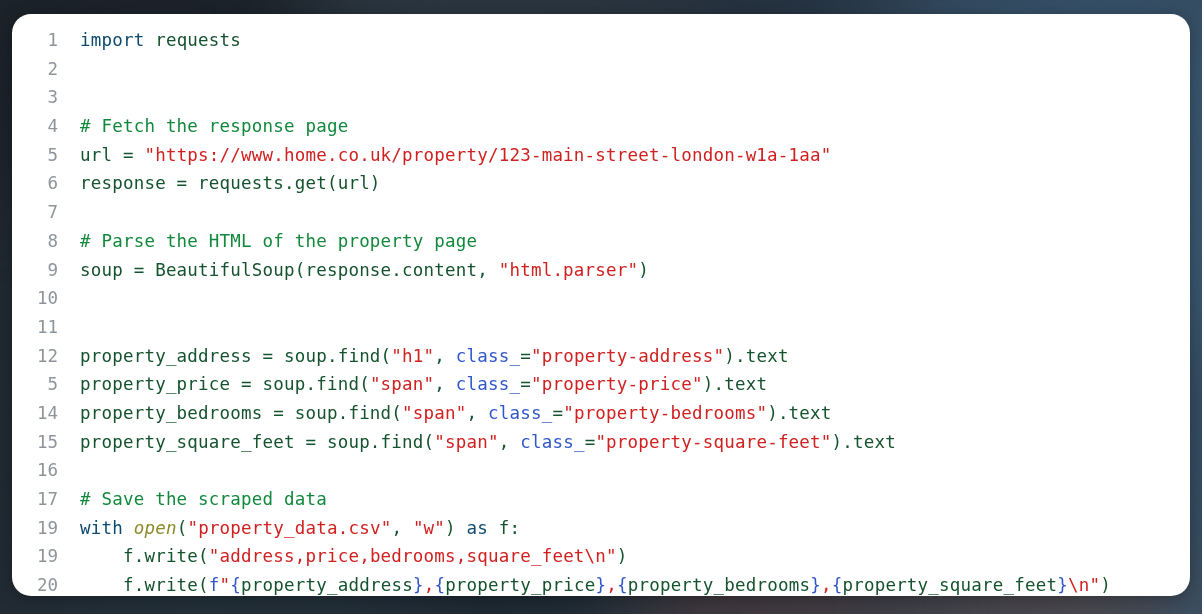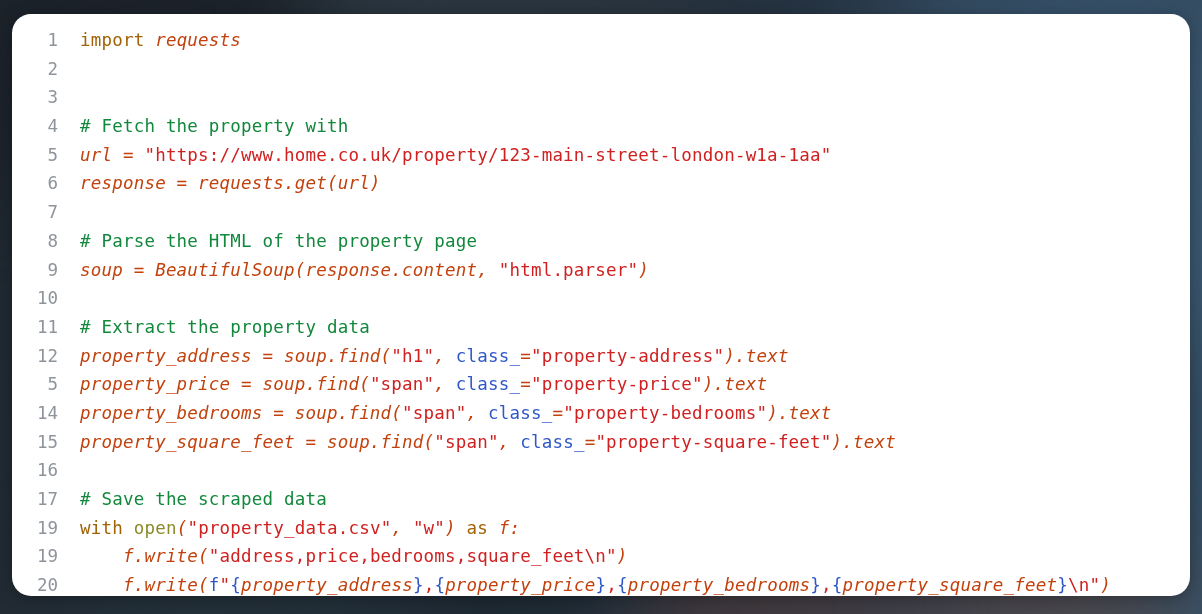--- a/index.html
+++ b/index.html
@@ -80,54 +80,54 @@
   }
 
   .lc {
     padding-left: 22px;
     font-size: 17.5px;
     color: #3a3a3a;
     letter-spacing: 0.2px;
   }
 
   
-  .t-kw   { color: #a16207; }   
+  .t-kw   { color: #0c4a6e; }   
   .t-str  { color: #d02020; }   
   .t-com  { color: #12883c; }   
   .t-kwarg{ color: #2f57c8; }   
-  .t-bi   { color: #8a8a2b; }   
-  .t-txt  { color: #c2410c; font-style: italic; }   
+  .t-bi   { color: #8a8a2b; font-style: italic; }   
+  .t-txt  { color: #14532d; }   
   .t-esc  { color: #d02020; }   
 </style>
 </head>
 <body>
 
 <div id="backdrop">
   <div class="blotch b1"></div>
   <div class="blotch b2"></div>
   <div class="blotch b3"></div>
   <div class="blotch b4"></div>
   <div class="blotch b5"></div>
   <div class="blotch b6"></div>
   <div class="blotch b7"></div>
 </div>
 
 <div id="code-card">
   <div id="code-lines">
       <div class="code-line"><span class="ln">1</span><span class="lc"><span class="t-kw">import</span><span class="t-txt"> requests</span></span></div>
       <div class="code-line"><span class="ln">2</span></div>
       <div class="code-line"><span class="ln">3</span><span class="lc">&nbsp;</span></div>
-      <div class="code-line"><span class="ln">4</span><span class="lc"><span class="t-com"># Fetch the property with</span></span></div>
+      <div class="code-line"><span class="ln">4</span><span class="lc"><span class="t-com"># Fetch the response page</span></span></div>
       <div class="code-line"><span class="ln">5</span><span class="lc"><span class="t-txt">url = </span><span class="t-str">"https://www.home.co.uk/property/123-main-street-london-w1a-1aa"</span></span></div>
       <div class="code-line"><span class="ln">6</span><span class="lc"><span class="t-txt">response = requests.get(url)</span></span></div>
       <div class="code-line"><span class="ln">7</span><span class="lc">&nbsp;</span></div>
       <div class="code-line"><span class="ln">8</span><span class="lc"><span class="t-com"># Parse the HTML of the property page</span></span></div>
       <div class="code-line"><span class="ln">9</span><span class="lc"><span class="t-txt">soup = BeautifulSoup(response.content, </span><span class="t-str">"html.parser"</span><span class="t-txt">)</span></span></div>
       <div class="code-line"><span class="ln">10</span><span class="lc">&nbsp;</span></div>
-      <div class="code-line"><span class="ln">11</span><span class="lc"><span class="t-com"># Extract the property data</span></span></div>
+      <div class="code-line"><span class="ln">11</span></div>
       <div class="code-line"><span class="ln">12</span><span class="lc"><span class="t-txt">property_address = soup.find(</span><span class="t-str">"h1"</span><span class="t-txt">, </span><span class="t-kwarg">class_</span><span class="t-txt">=</span><span class="t-str">"property-address"</span><span class="t-txt">).text</span></span></div>
       <div class="code-line"><span class="ln">5</span><span class="lc"><span class="t-txt">property_price = soup.find(</span><span class="t-str">"span"</span><span class="t-txt">, </span><span class="t-kwarg">class_</span><span class="t-txt">=</span><span class="t-str">"property-price"</span><span class="t-txt">).text</span></span></div>
       <div class="code-line"><span class="ln">14</span><span class="lc"><span class="t-txt">property_bedrooms = soup.find(</span><span class="t-str">"span"</span><span class="t-txt">, </span><span class="t-kwarg">class_</span><span class="t-txt">=</span><span class="t-str">"property-bedrooms"</span><span class="t-txt">).text</span></span></div>
       <div class="code-line"><span class="ln">15</span><span class="lc"><span class="t-txt">property_square_feet = soup.find(</span><span class="t-str">"span"</span><span class="t-txt">, </span><span class="t-kwarg">class_</span><span class="t-txt">=</span><span class="t-str">"property-square-feet"</span><span class="t-txt">).text</span></span></div>
       <div class="code-line"><span class="ln">16</span><span class="lc">&nbsp;</span></div>
       <div class="code-line"><span class="ln">17</span><span class="lc"><span class="t-com"># Save the scraped data</span></span></div>
       <div class="code-line"><span class="ln">19</span><span class="lc"><span class="t-kw">with</span><span class="t-txt"> </span><span class="t-bi">open</span><span class="t-txt">(</span><span class="t-str">"property_data.csv"</span><span class="t-txt">, </span><span class="t-str">"w"</span><span class="t-txt">) </span><span class="t-kw">as</span><span class="t-txt"> f:</span></span></div>
       <div class="code-line"><span class="ln">19</span><span class="lc"><span class="t-txt">    f.write(</span><span class="t-str">"address,price,bedrooms,square_feet\n"</span><span class="t-txt">)</span></span></div>
       <div class="code-line"><span class="ln">20</span><span class="lc"><span class="t-txt">    f.write(</span><span class="t-kwarg">f</span><span class="t-str">"</span><span class="t-kwarg">{</span><span class="t-txt">property_address</span><span class="t-kwarg">}</span><span class="t-str">,</span><span class="t-kwarg">{</span><span class="t-txt">property_price</span><span class="t-kwarg">}</span><span class="t-str">,</span><span class="t-kwarg">{</span><span class="t-txt">property_bedrooms</span><span class="t-kwarg">}</span><span class="t-str">,</span><span class="t-kwarg">{</span><span class="t-txt">property_square_feet</span><span class="t-kwarg">}</span><span class="t-esc">\n</span><span class="t-str">"</span><span class="t-txt">)</span></span></div>
     </div>

